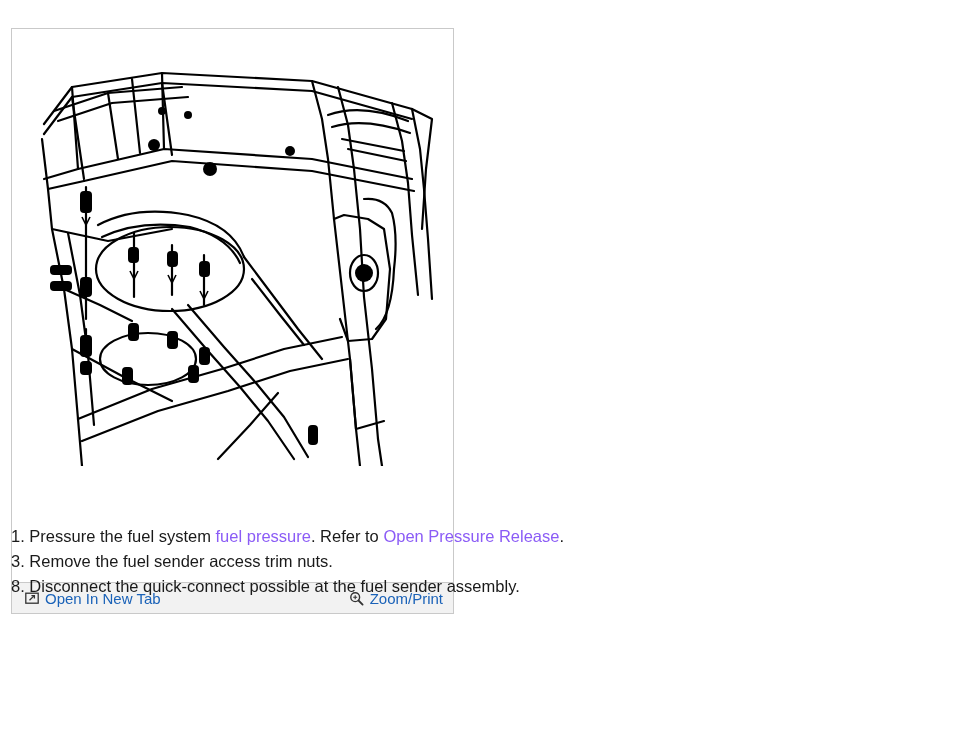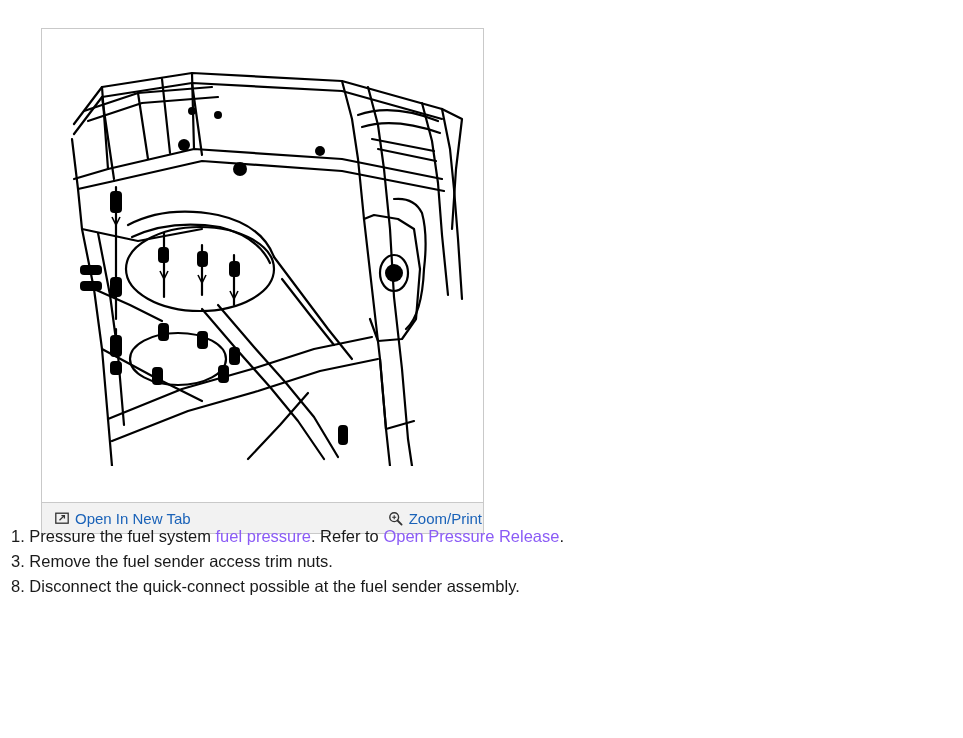--- a/index.html
+++ b/index.html
@@ -18,25 +18,24 @@
     height: 738px;
     background: #ffffff;
   }
 
   
   .figure-panel {
     position: absolute;
     left: 11px;
     top: 28px;
     width: 443px;
-    height: 506px;
+    height: 586px;
     border: 1px solid #c9c9c9;
     background: #ffffff;
     box-sizing: border-box;
-    margin-left: 30px;
   }
 
   .figure-image-area {
     position: absolute;
     left: 0;
     top: 0;
     width: 441px;
     height: 437px;
     overflow: hidden;
     background: #ffffff;
@@ -69,21 +68,21 @@
     user-select: none;
     white-space: nowrap;
   }
 
   .toolbar-btn.open-new-tab {
     margin-left: 12px;
   }
 
   .toolbar-btn.zoom-print {
     position: absolute;
-    right: 1px;
+    right: 10px;
   }
 
   .toolbar-btn .icon {
     display: inline-flex;
     align-items: center;
     justify-content: center;
     width: 15px;
     height: 15px;
     color: #333333;
   }

